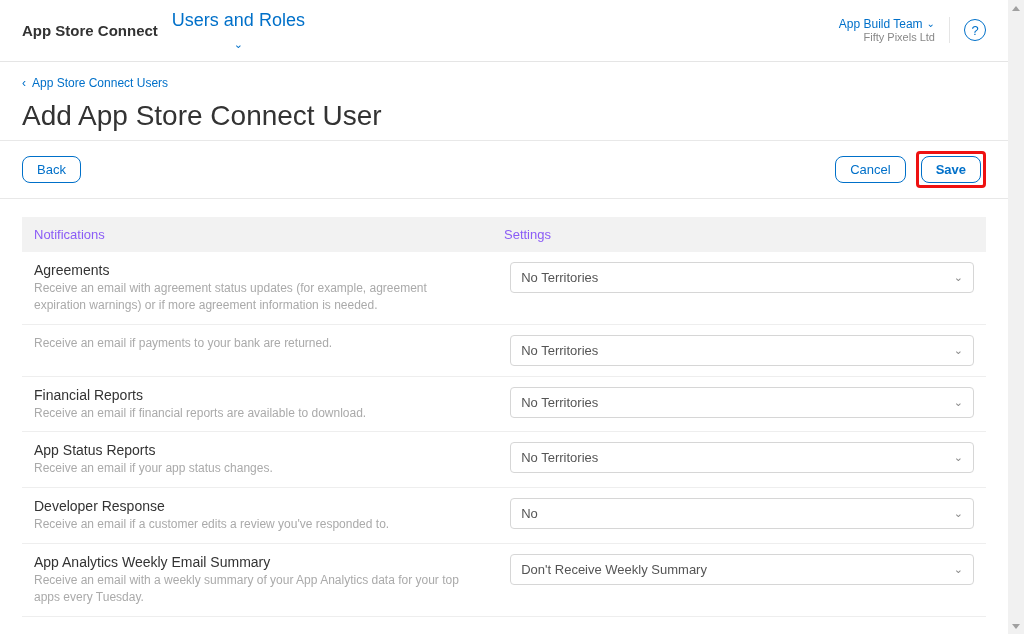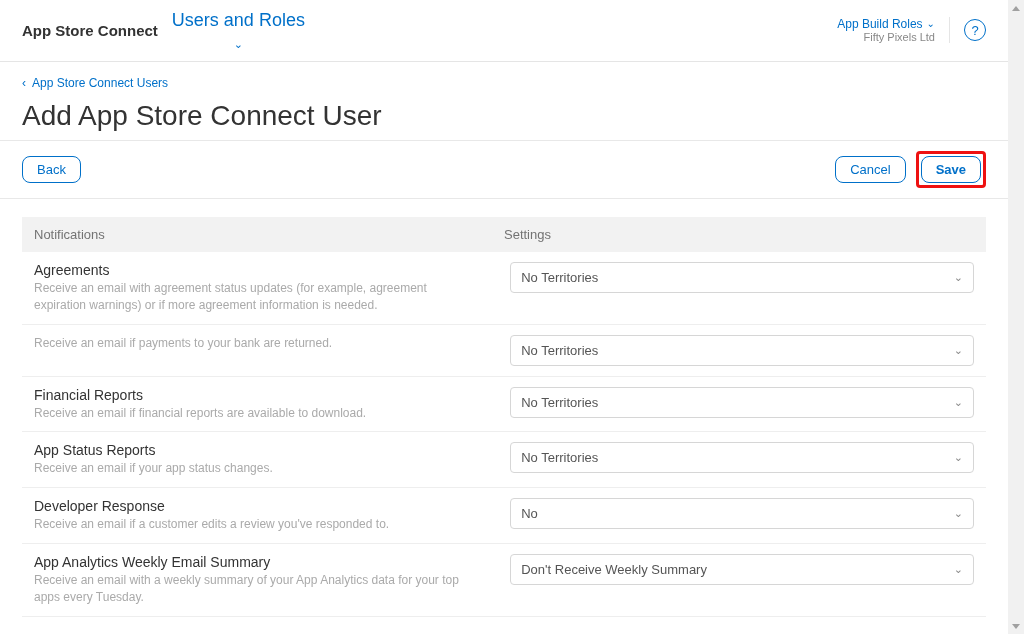--- a/index.html
+++ b/index.html
@@ -50,21 +50,21 @@
     .toolbar {
       display:flex; align-items:center; padding:10px 22px;
       border-top:1px solid #e8e8e8;
       border-bottom:1px solid #e8e8e8;
     }
     .btn { border:1px solid #0070c9; color:#0070c9; background:#fff; border-radius:8px; padding:5px 14px; font-size:13px; cursor:pointer; }
     .btn-group-right{ margin-left:auto; display:flex; gap:10px; align-items:center;}
     .save-highlight { border:3px solid #e11; border-radius:4px; padding:2px; }
     .save-highlight .btn { font-weight:600; }
     .table-area { padding: 18px 22px 0 22px; }
-    .table-header { display:flex; background:#f2f2f2; padding:10px 12px; font-size:13px; color:#737373; }
+    .table-header { display:flex; background:#f2f2f2; padding:10px 12px; font-size:13px; color:#8b5cf6; }
     .col-left { width: 50%; }
     .col-right { width: 50%; }
     .row { display:flex; padding:10px 12px; border-bottom:1px solid #eee; align-items:flex-start; gap:12px;}
     .row .col-left { padding-right:30px; }
     .row-title { font-size:14px; color:#333; font-weight:400; margin-bottom:2px; }
     .row-desc { font-size:12px; color:#aaa; line-height:1.4; }
     .select-box {
       width:100%; border:1px solid #d6d6d6; border-radius:4px;
       padding:7px 10px; font-size:13px; color:#555;
       display:flex; align-items:center; justify-content:space-between;
@@ -81,21 +81,21 @@
     <div class="header-left">
       <div class="app-title">App Store Connect</div>
       <div class="section-dd">
         <span>Users and Roles</span>
         <span class="chev">⌄</span>
       </div>
     </div>
     <div class="header-right">
       <div class="team-block">
         <div class="team-name">
-          <span>App Build Roles</span>
+          <span>App Build Team</span>
           <span style="font-size:10px;">⌄</span>
         </div>
         <div class="team-org">Fifty Pixels Ltd</div>
       </div>
       <div class="help-divider"></div>
       <div class="help-btn">
         <span>?</span>
       </div>
     </div>
   </div>

